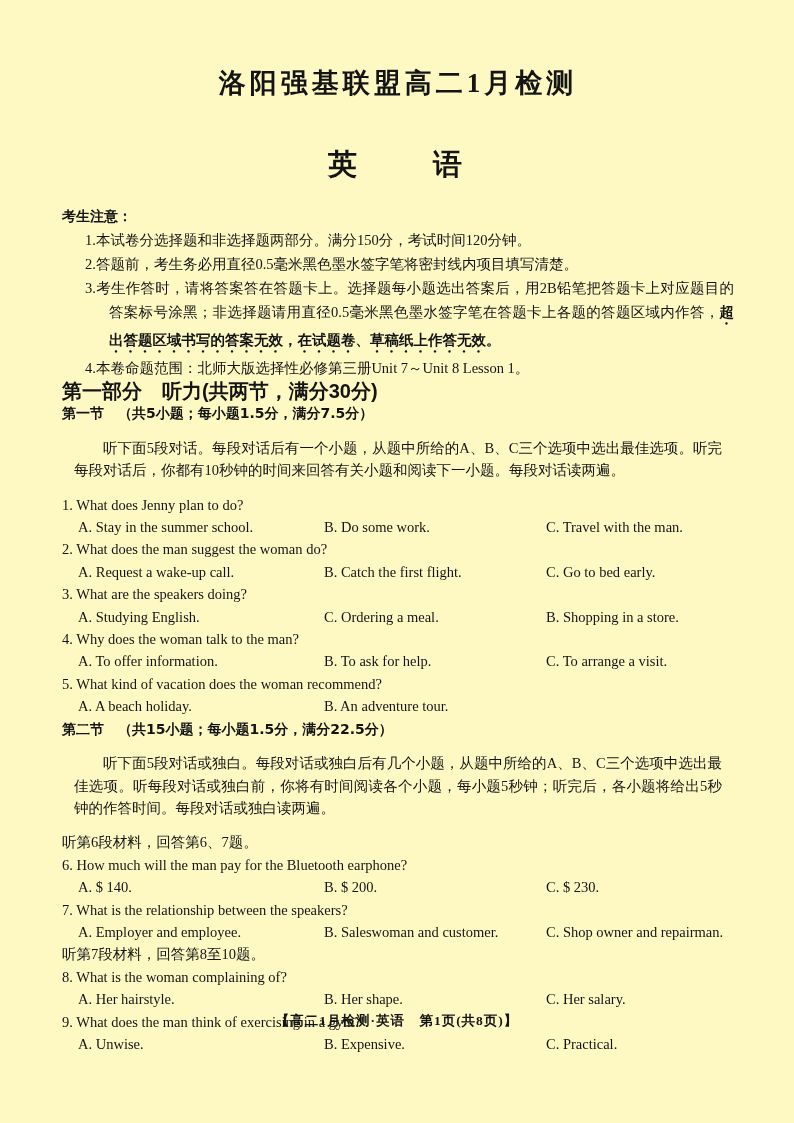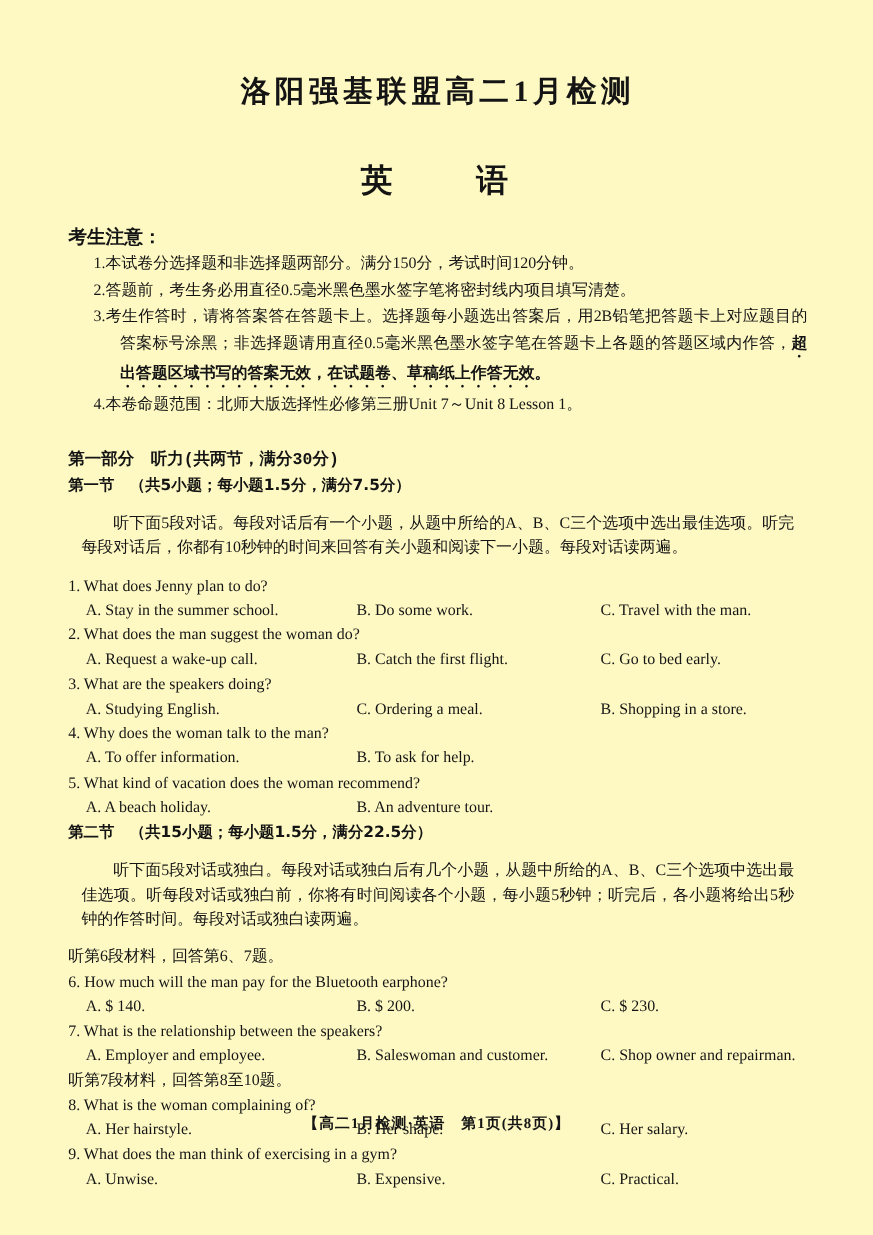--- a/index.html
+++ b/index.html
@@ -33,45 +33,45 @@
     text-align: center;
     font-size: 29px;
     line-height: 36px;
     font-weight: bold;
     letter-spacing: 6px;
     font-family: "DejaVu Sans", "Liberation Sans", sans-serif;
   }
   .notice { margin-top: 22px; font-size: 14.5px; }
   .notice-heading {
     font-weight: bold;
-    font-size: 17px;
+    font-size: 14px;
     line-height: 24px;
     font-family: "DejaVu Sans", "Liberation Sans", sans-serif;
     margin-top: 12px;
   }
   .notice-item {
     line-height: 24px;
     text-align: justify;
     padding-left: 47px;
     text-indent: -24px;
   }
   .emph {
     font-weight: bold;
     font-family: "DejaVu Sans", "Liberation Sans", sans-serif;
     -webkit-text-emphasis: filled dot;
     -webkit-text-emphasis-position: under left;
     text-emphasis: filled dot;
     text-emphasis-position: under left;
   }
   .part-heading {
-    margin-top: 28px;
-    font-weight: bold;
-    font-size: 15px;
-    line-height: 22.4px;
-    font-family: Liberation Mono, monospace;
+    margin-top: 0;
+    font-weight: bold;
+    font-size: 20px;
+    line-height: 22.4px;
+    font-family: Liberation Sans, sans-serif;
   }
   .section-heading {
     font-weight: bold;
     font-size: 14px;
     line-height: 22.4px;
     font-family: "DejaVu Sans", "Liberation Sans", sans-serif;
   }
   .intro {
     margin: 12px;
     font-size: 14.5px;
@@ -151,20 +151,21 @@
         <span>C. Ordering a meal.</span>
         <span>B. Shopping in a store.</span>
       </div>
     </div>
 
     <div>
       <div class="q-text">4. Why does the woman talk to the man?</div>
       <div class="opts">
         <span>A. To offer information.</span>
         <span>B. To ask for help.</span>
+        <span>C. To arrange a visit.</span>
       </div>
     </div>
 
     <div>
       <div class="q-text">5. What kind of vacation does the woman recommend?</div>
       <div class="opts">
         <span>A. A beach holiday.</span>
         <span>B. An adventure tour.</span>
       </div>
     </div>

